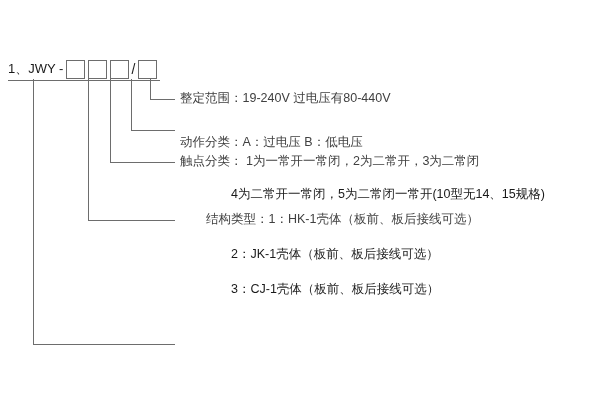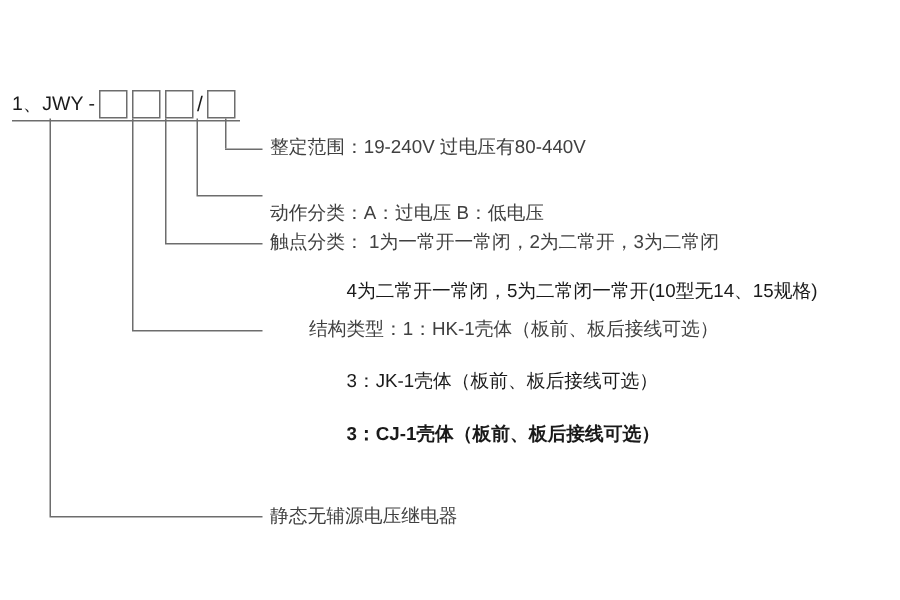--- a/index.html
+++ b/index.html
@@ -108,20 +108,19 @@
   <div class="note" style="left:180px; top:121px;margin-top:13px;">动作分类：A：过电压      B：低电压</div>
 
   <div class="vline" style="left:110px; top:79px; height:83px;"></div>
   <div class="hline" style="left:110px; top:162px; width:65px;"></div>
   <div class="note" style="left:180px; top:153px;">触点分类：   1为一常开一常闭，2为二常开，3为二常闭</div>
   <div class="note-sub" style="left:231px; top:186px;">4为二常开一常闭，5为二常闭一常开(10型无14、15规格)</div>
 
   <div class="vline" style="left:88px; top:79px; height:141px;"></div>
   <div class="hline" style="left:88px; top:220px; width:87px;"></div>
   <div class="note" style="left:180px; top:211px;margin-left:26px;">结构类型：1：HK-1壳体（板前、板后接线可选）</div>
-  <div class="note-sub" style="left:231px; top:246px;">3：JK-1壳体（板前、板后接线可选）</div>
-  <div class="note-sub" style="left:231px; top:281px;font-weight:bold;">3：CJ-1壳体（板前、板后接线可选）</div>
+  <div class="note-sub" style="left:231px; top:246px;">2：JK-1壳体（板前、板后接线可选）</div>
+  <div class="note-sub" style="left:231px; top:281px;">3：CJ-1壳体（板前、板后接线可选）</div>
 
   <div class="vline" style="left:33px; top:79px; height:265px;"></div>
   <div class="hline" style="left:33px; top:344px; width:142px;"></div>
-  <div class="note" style="left:180px; top:336px;">静态无辅源电压继电器</div>
 
 </div>
 
 </body></html>

